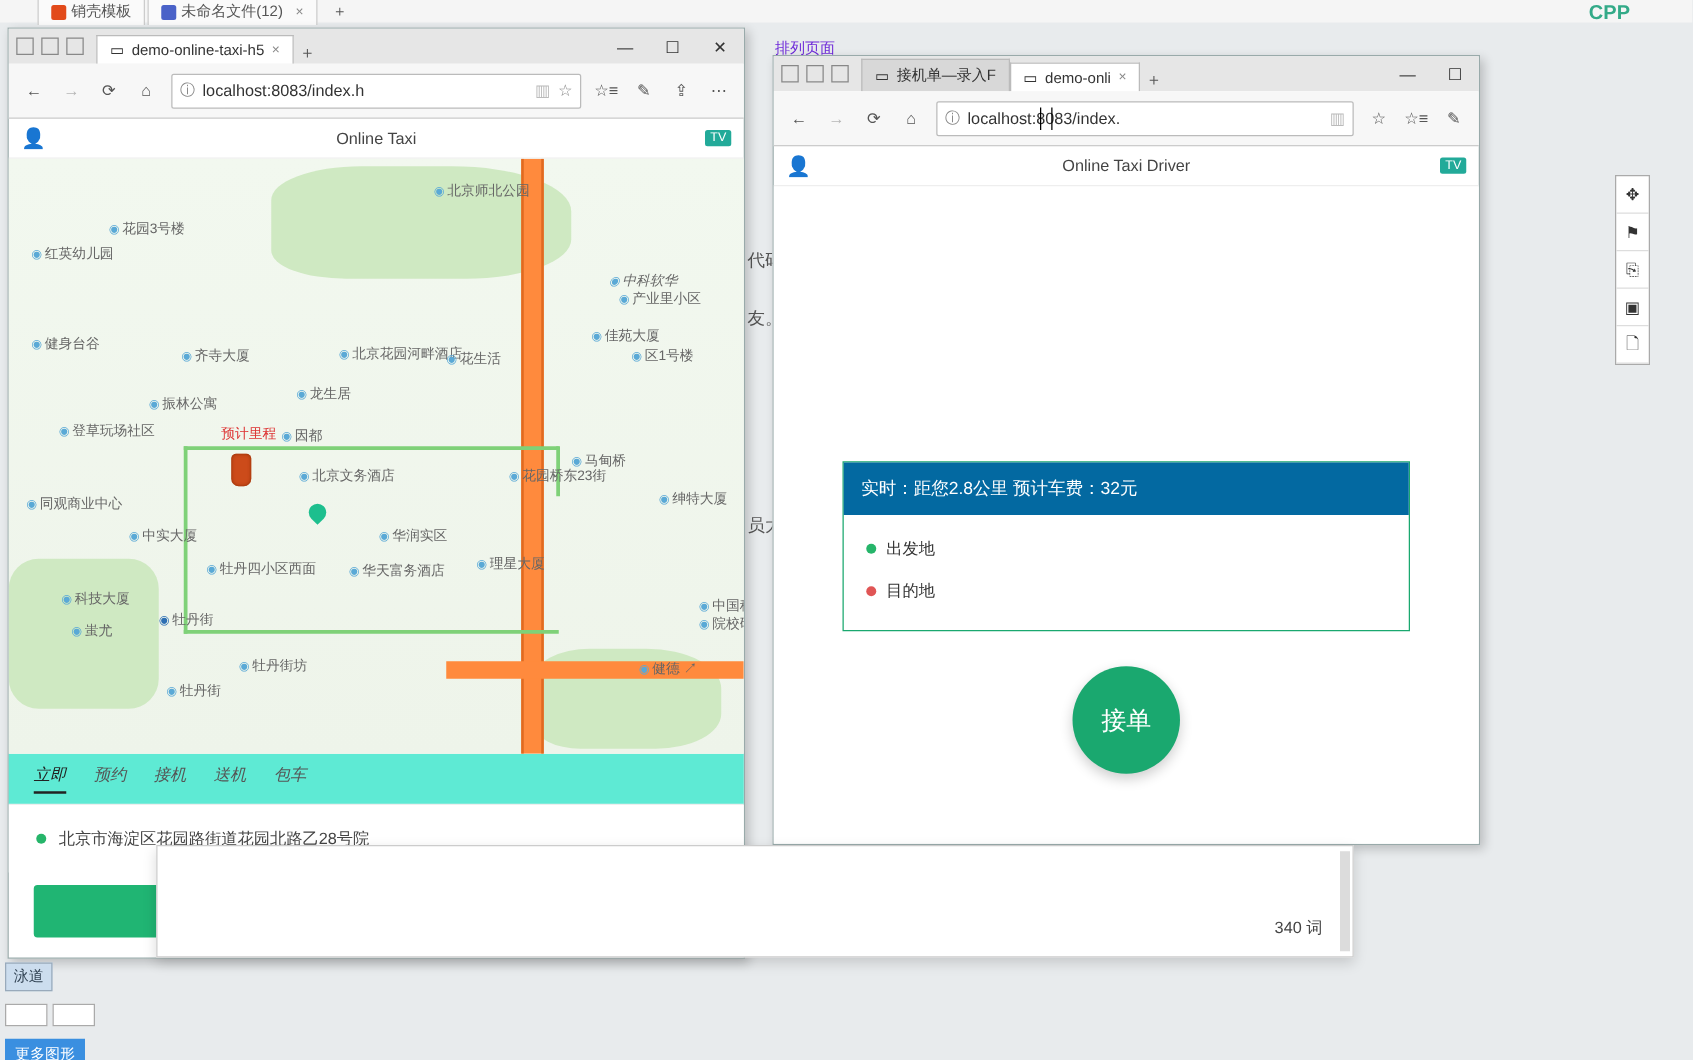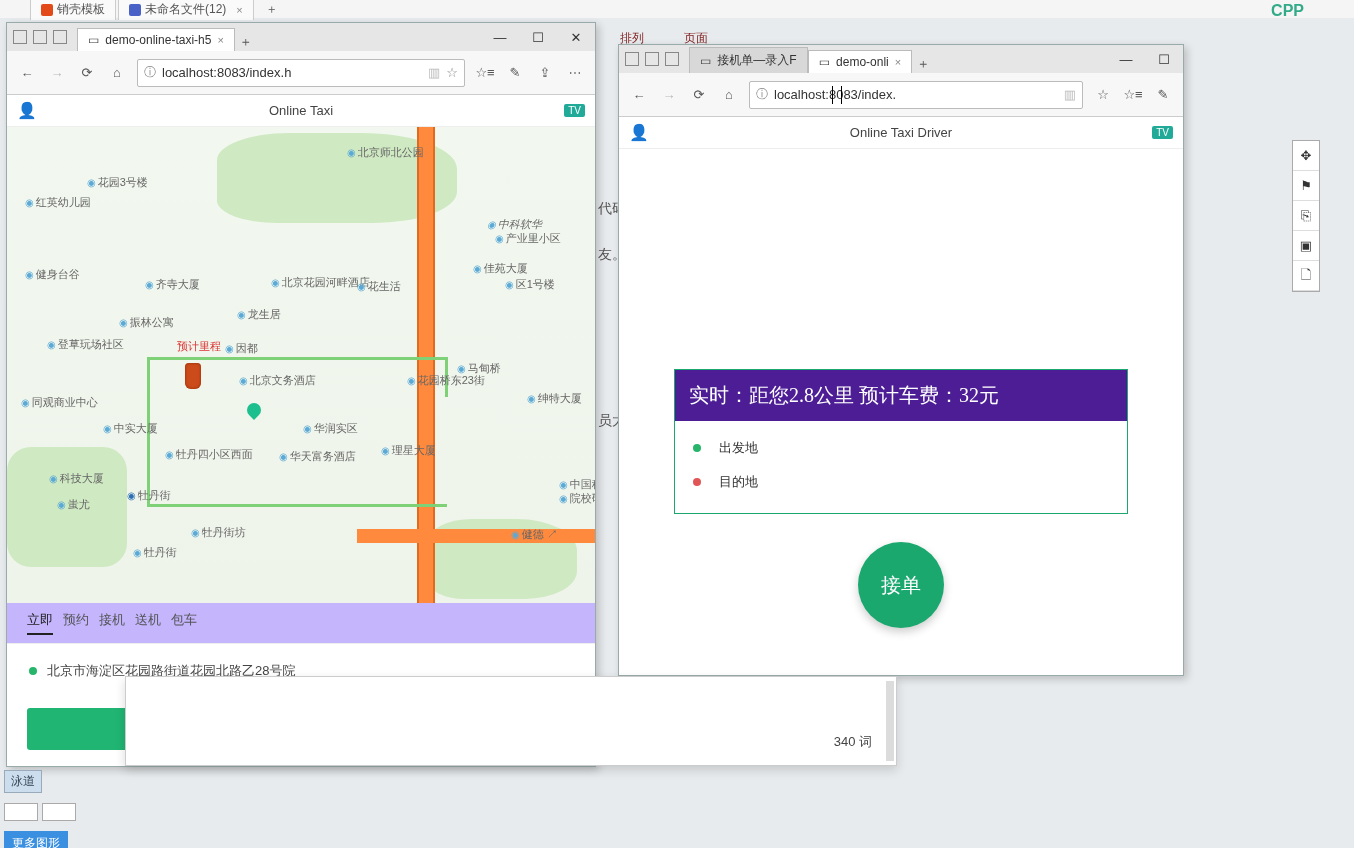--- a/index.html
+++ b/index.html
@@ -24,21 +24,21 @@
   .top-tab {
     display: flex; align-items: center; gap: 4px;
     padding: 2px 10px; font-size: 12px; color: #555;
     border: 1px solid #ccc; border-bottom: none;
     background: #fafafa; margin-right: 2px;
   }
   .top-tab .ico { width: 12px; height: 12px; border-radius: 2px; }
   .top-tab-close { font-size: 11px; color: #888; margin-left: 6px; }
   .cpp-badge { position: absolute; top: 2px; right: 50px; font-size: 16px; color: #3a8; font-weight: bold; }
 
-  .menu-hints { position:absolute; top:30px; left:620px; font-size:12px; color:#7f1d1d; display:flex; gap:40px;align-items:flex-end;}
+  .menu-hints { position:absolute; top:30px; left:620px; font-size:12px; color:#6d28d9; display:flex; align-items:flex-end;}
   
   
   .edge-window {
     position: absolute;
     background: #fff;
     border: 1px solid #9aa;
     box-shadow: 3px 3px 8px rgba(0,0,0,.2);
     display: flex;
     flex-direction: column;
   }
@@ -103,59 +103,59 @@
     position:absolute; font-size:11px; color:#666; white-space:nowrap;
     display:flex; align-items:center; gap:2px;
   }
   .map .poi::before { content:"◉"; color:#5aa9d6; font-size:10px; }
   .map .poi.metro::before { content:"◉"; color:#2d6fb3; }
   .map .pin { position:absolute; width:14px; height:14px; background:#1dbf8e; border-radius:50% 50% 50% 0; transform:rotate(-45deg);}
   .map .car { position:absolute; width:16px; height:26px; background:#cc4b1a; border-radius:4px 4px 6px 6px; box-shadow:0 0 3px #8a2a00 inset;}
   .map .red-label{ position:absolute; color:#d33; font-size:11px;}
   
   .bottom-tabs {
-    display:flex; gap:10px; padding:8px 20px; font-size:13px; color:#555;
-    border-bottom:1px solid #eee; background:#c4b5fd;
+    display:flex; gap:22px; padding:8px 20px; font-size:13px; color:#555;
+    border-bottom:1px solid #eee; background:#5eead4;font-style:italic;
   }
   .bottom-tabs .bt { padding-bottom:4px; }
   .bottom-tabs .bt.active { color:#222; border-bottom:2px solid #222; }
   
   .addr-list { background:#fff; padding:10px 22px; }
   .addr-row { display:flex; align-items:center; gap:10px; padding:8px 0; font-size:13px; color:#444;}
   .dot { width:8px; height:8px; border-radius:50%; display:inline-block;}
   .dot.green{ background:#26b56a;} .dot.red{ background:#e05555;}
   
   .call-btn {
     margin:10px 20px 16px; height:42px; background:#20b573; color:#fff;
     display:flex; align-items:center; justify-content:center; border-radius:3px; font-size:15px;
   }
 
   
   .driver-body { flex:1; background:#fff; display:flex; flex-direction:column; align-items:center; padding-top:220px;}
   .order-card {
     width:454px; border:1px solid #1aa86f;
   }
   .order-head {
-    background:#4c1d95; color:#fff; padding:12px 14px; font-size:20px;font-family:Liberation Serif, serif;
+    background:#0369a1; color:#fff; padding:12px 14px; font-size:14px;
   }
   .order-body { padding:10px 18px 14px; }
-  .order-body .row { display:flex; align-items:center; gap:18px; padding:8px 0; font-size:13px; color:#333;}
+  .order-body .row { display:flex; align-items:center; gap:8px; padding:8px 0; font-size:13px; color:#333;}
   .accept-btn {
     margin-top:28px; width:86px; height:86px; border-radius:50%;
     background:#1aa86f; color:#fff; font-size:20px;
     display:flex; align-items:center; justify-content:center;
     box-shadow:0 4px 10px rgba(0,0,0,.2);
   }
 
   
   .tool-palette { position:absolute; top:140px; right:34px; width:28px; background:#fff; border:1px solid #aaa; display:flex; flex-direction:column;}
   .tool-palette div { height:30px; display:flex; align-items:center; justify-content:center; color:#333; border-bottom:1px solid #ddd;}
   
   
-  .wc-panel { position:absolute; left:125px; top:676px; width:772px; height:90px; background:#fff; border:1px solid #ccc; box-shadow:0 4px 10px rgba(0,0,0,.15);}
+  .wc-panel { position:absolute; left:125px; top:676px; width:958px; height:90px; background:#fff; border:1px solid #ccc; box-shadow:0 4px 10px rgba(0,0,0,.15);}
   .wc-panel .wc { position:absolute; right:24px; bottom:14px; font-size:13px; color:#444;}
   .wc-panel .vbar { position:absolute; right:2px; top:4px; bottom:4px; width:8px; background:#dcdcdc;}
   
   
   .bg-panel { position:absolute; left:4px; top:770px; width:120px; }
   .bg-panel .lbl { background:#cde; border:1px solid #9ab; padding:2px 6px; font-size:12px; color:#345; display:inline-block;}
   .bg-panel .boxes { margin-top:10px; display:flex; gap:4px;}
   .bg-panel .boxes span{ width:34px;height:18px;border:1px solid #aaa;background:#fff;display:inline-block;}
   .bg-panel .blue-btn { margin-top:10px; background:#3a8fe0; color:#fff; font-size:12px; padding:4px 8px; display:inline-block;}
   

